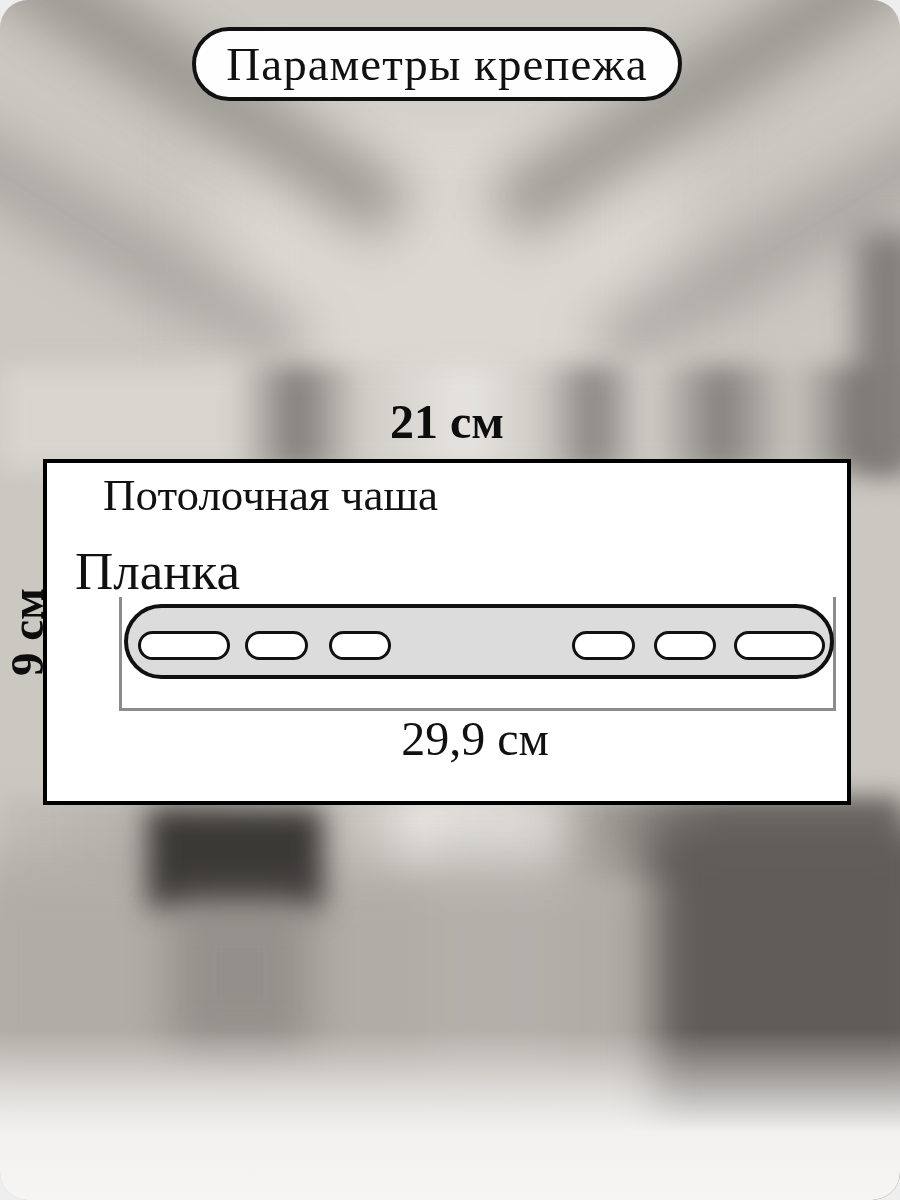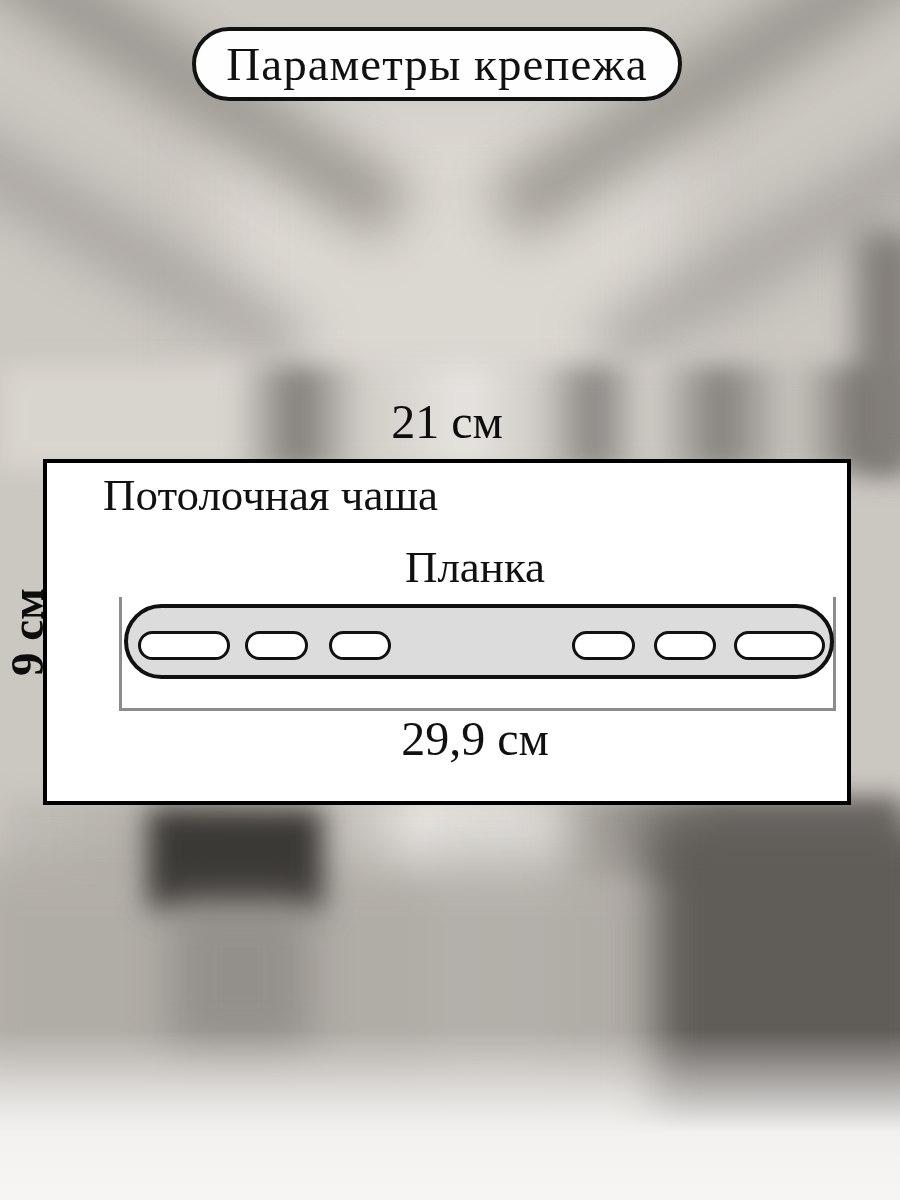--- a/index.html
+++ b/index.html
@@ -1,19 +1,20 @@
 <!DOCTYPE html>
 <html><head>
 <meta charset="utf-8">
 <style>
   html,body{margin:0;padding:0;background:#eee;}
   #stage{
     position:relative;width:900px;height:1200px;overflow:hidden;
     background:#cbc7c1;
     font-family:"Liberation Serif", serif;
+    border-radius:28px;
   }
   
   .bgshape{position:absolute;pointer-events:none;}
   .ceiling-panel{left:220px;top:100px;width:460px;height:310px;background:#dbd7d1;filter:blur(35px);}
   .beam{background:#8f8b85;opacity:.85;filter:blur(26px);}
   .beam.b1{left:-120px;top:30px;width:560px;height:62px;transform:rotate(33deg);}
   .beam.b2{left:-150px;top:200px;width:480px;height:55px;transform:rotate(31deg);opacity:.7;background:#999591;}
   .beam.b3{left:460px;top:30px;width:560px;height:62px;transform:rotate(-33deg);}
   .beam.b4{left:570px;top:200px;width:480px;height:55px;transform:rotate(-31deg);opacity:.7;background:#999591;}
   .wall-band{left:0;top:366px;width:900px;height:104px;filter:blur(12px);
@@ -30,28 +31,28 @@
     background:linear-gradient(180deg,rgba(244,243,241,0) 0%,#f2f1ef 60%,#f6f5f3 100%);}
   
   .fg{position:absolute;z-index:5;}
   #title-pill{
     left:192px;top:27px;width:490px;height:74px;box-sizing:border-box;
     background:#fefefe;border:4px solid #111;border-radius:40px;
     display:flex;align-items:center;justify-content:center;
     font-size:47px;color:#111;letter-spacing:1px;
   }
   #top-width-label{left:297px;top:394px;width:300px;text-align:center;
-    font-size:48px;font-weight:normal;color:#0d0d0d;}
+    font-size:48px;font-weight:bold;color:#0d0d0d;}
   #diagram-box{
     left:43px;top:459px;width:808px;height:346px;box-sizing:border-box;
     background:#fff;border:4px solid #000;
   }
   #diagram-box .inner{position:absolute;margin-left:28px;}
   #cup-label{left:28px;top:6px;font-size:45px;color:#111;}
-  #plank-label{left:0;top:78px;width:100%;text-align:center;font-size:45px;color:#111;}
+  #plank-label{left:0;top:78px;width:100%;font-size:53px;color:#111;}
   #plank{
     left:49px;top:141px;width:710px;height:75px;box-sizing:border-box;
     border:4px solid #111;border-radius:40px;
   }
   .slot{position:absolute;box-sizing:border-box;top:23px;height:29px;
     border:3px solid #111;border-radius:15px;}
   #bracket{
     left:44px;top:134px;width:717px;height:114px;box-sizing:border-box;
     border-left:3px solid #8c8c8c;border-right:3px solid #8c8c8c;border-bottom:3px solid #8c8c8c;
   }

